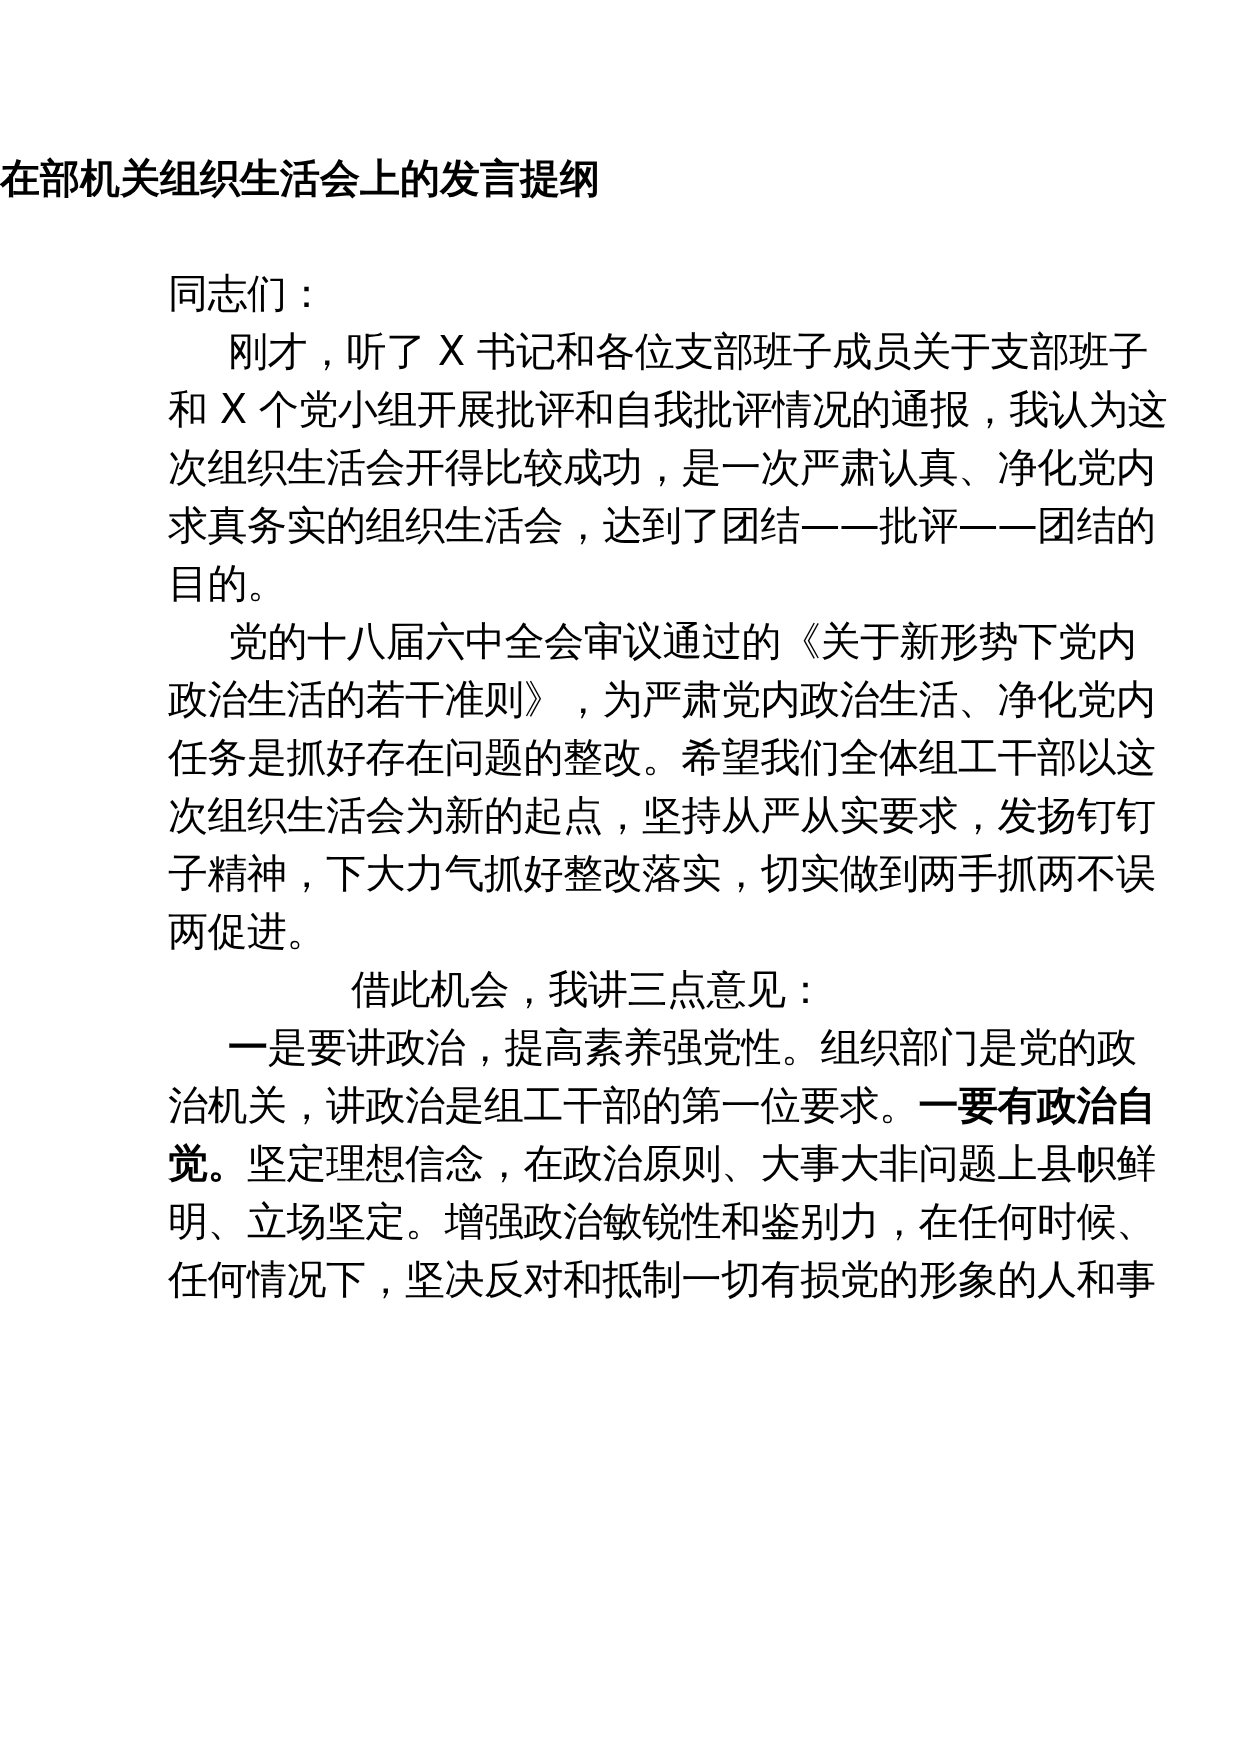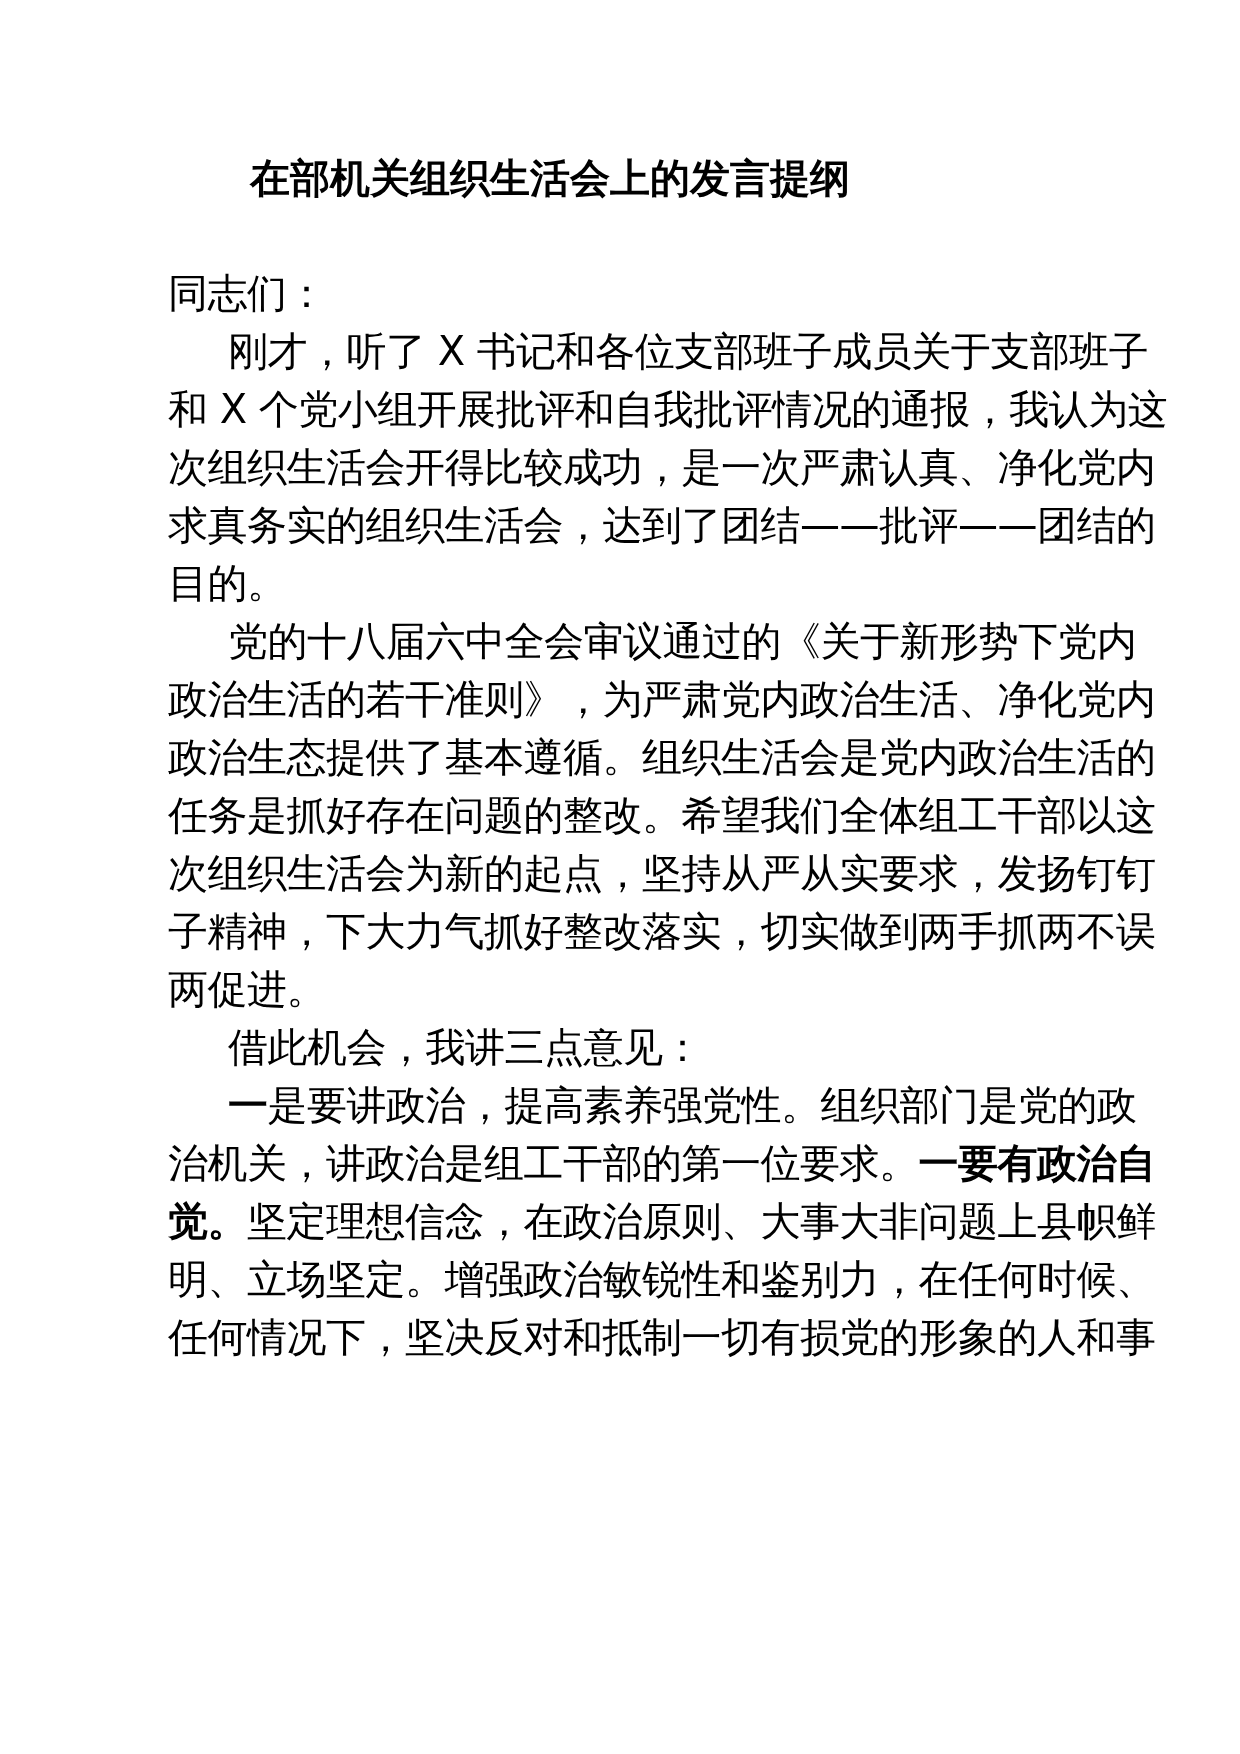--- a/index.html
+++ b/index.html
@@ -21,21 +21,21 @@
       top: 0;
       width: 1240px;
       height: 1754px;
       background: #ffffff;
     }
     .title {
       position: absolute;
       left: 0;
       width: 1100px;
       top: 150px;
-      text-align: center;
+      text-align: left;
       font-size: 40px;
       font-weight: bold;
       line-height: 56px;
       letter-spacing: 0px;
       margin: 0;
     }
     .body {
       position: absolute;
       left: 168px;
       top: 264px;
@@ -43,20 +43,21 @@
     }
     .line {
       height: 58px;
       line-height: 58px;
       font-size: 40px;
       white-space: nowrap;
       letter-spacing: -0.5px;
     }
     .indent {
       padding-left: 60px;
+      text-align: center;
     }
     .b {
       font-weight: bold;
     }
   </style>
 </head>
 <body>
 
 <div class="page">
 
@@ -70,21 +71,20 @@
       <div class="line indent">刚才，听了 X 书记和各位支部班子成员关于支部班子</div>
       <div class="line">和 X 个党小组开展批评和自我批评情况的通报，我认为这</div>
       <div class="line">次组织生活会开得比较成功，是一次严肃认真、净化党内</div>
       <div class="line">求真务实的组织生活会，达到了团结——批评——团结的</div>
       <div class="line">目的。</div>
     </div>
 
     <div>
       <div class="line indent">党的十八届六中全会审议通过的《关于新形势下党内</div>
       <div class="line">政治生活的若干准则》，为严肃党内政治生活、净化党内</div>
-      <div class="line">政治生态提供了基本遵循。组织生活会是党内政治生活的</div>
       <div class="line">任务是抓好存在问题的整改。希望我们全体组工干部以这</div>
       <div class="line">次组织生活会为新的起点，坚持从严从实要求，发扬钉钉</div>
       <div class="line">子精神，下大力气抓好整改落实，切实做到两手抓两不误</div>
       <div class="line">两促进。</div>
     </div>
 
     <div>
       <div class="line indent">借此机会，我讲三点意见：</div>
     </div>
 

